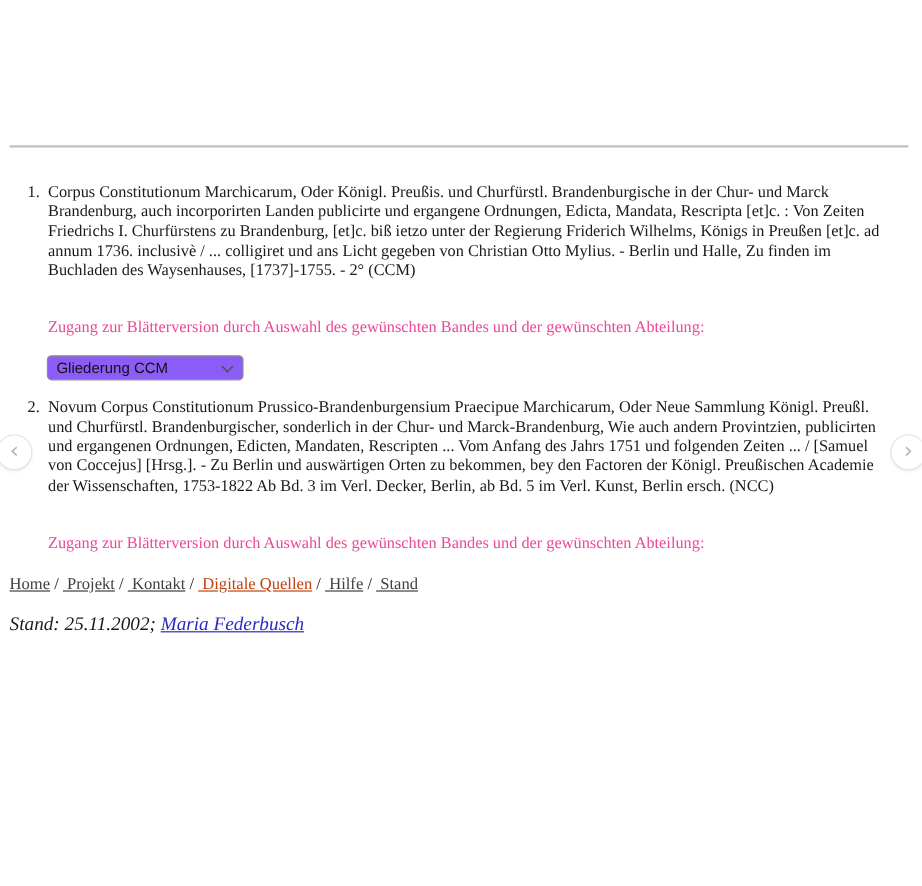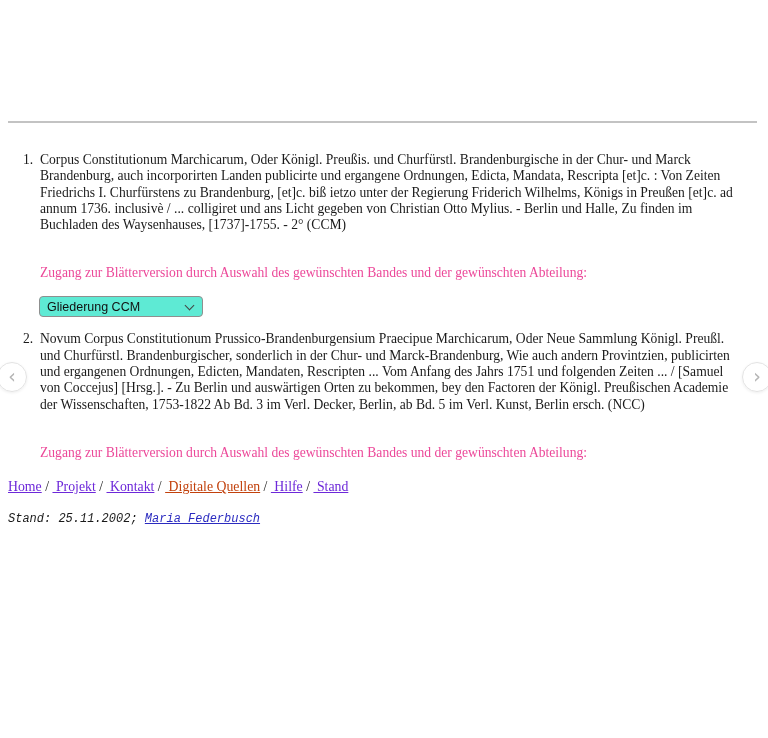--- a/index.html
+++ b/index.html
@@ -50,21 +50,21 @@
     position: relative;
     display: inline-block;
     margin: 15px 0 0 31px;
   }
   .select-wrap select {
     -webkit-appearance: none;
     appearance: none;
     font-family: "Liberation Sans", sans-serif;
     font-size: 12.5px;
     color: #111;
-    background: #5eead4;
+    background: #8b5cf6;
     border: 1px solid #8f8f8f;
     border-radius: 4px;
     height: 21px;
     padding: 0 26px 0 7px;
   }
   .select-ccm select { width: 164px; }
   .select-ncc select { width: 186px; }
   .chevron-down-icon {
     position: absolute;
     right: 10px; top: 6px;
@@ -73,32 +73,31 @@
     border-bottom: 1.6px solid #444;
     transform: rotate(45deg);
     pointer-events: none;
   }
 
   .footer-nav {
     margin-top: 18px;
     font-size: 13.8px;
   }
   .footer-nav a {
-    color: #6d28d9;
+    color: #404040;
     text-decoration: underline;
     cursor: pointer;
   }
   .footer-nav a.visited { color: #c2410c; }
   .nav-sep { color: #1a1a1a; white-space: pre; }
 
   .stand-line {
     margin-top: 17px;
     font-style: italic;
-    font-size: 12px;
-    font-family: Liberation Mono, monospace;
+    font-size: 16px;
   }
   .stand-line a {
     color: #2b2bc0;
     text-decoration: underline;
     font-style: italic;
     cursor: pointer;
   }
 
   .nav-circle {
     position: absolute;

